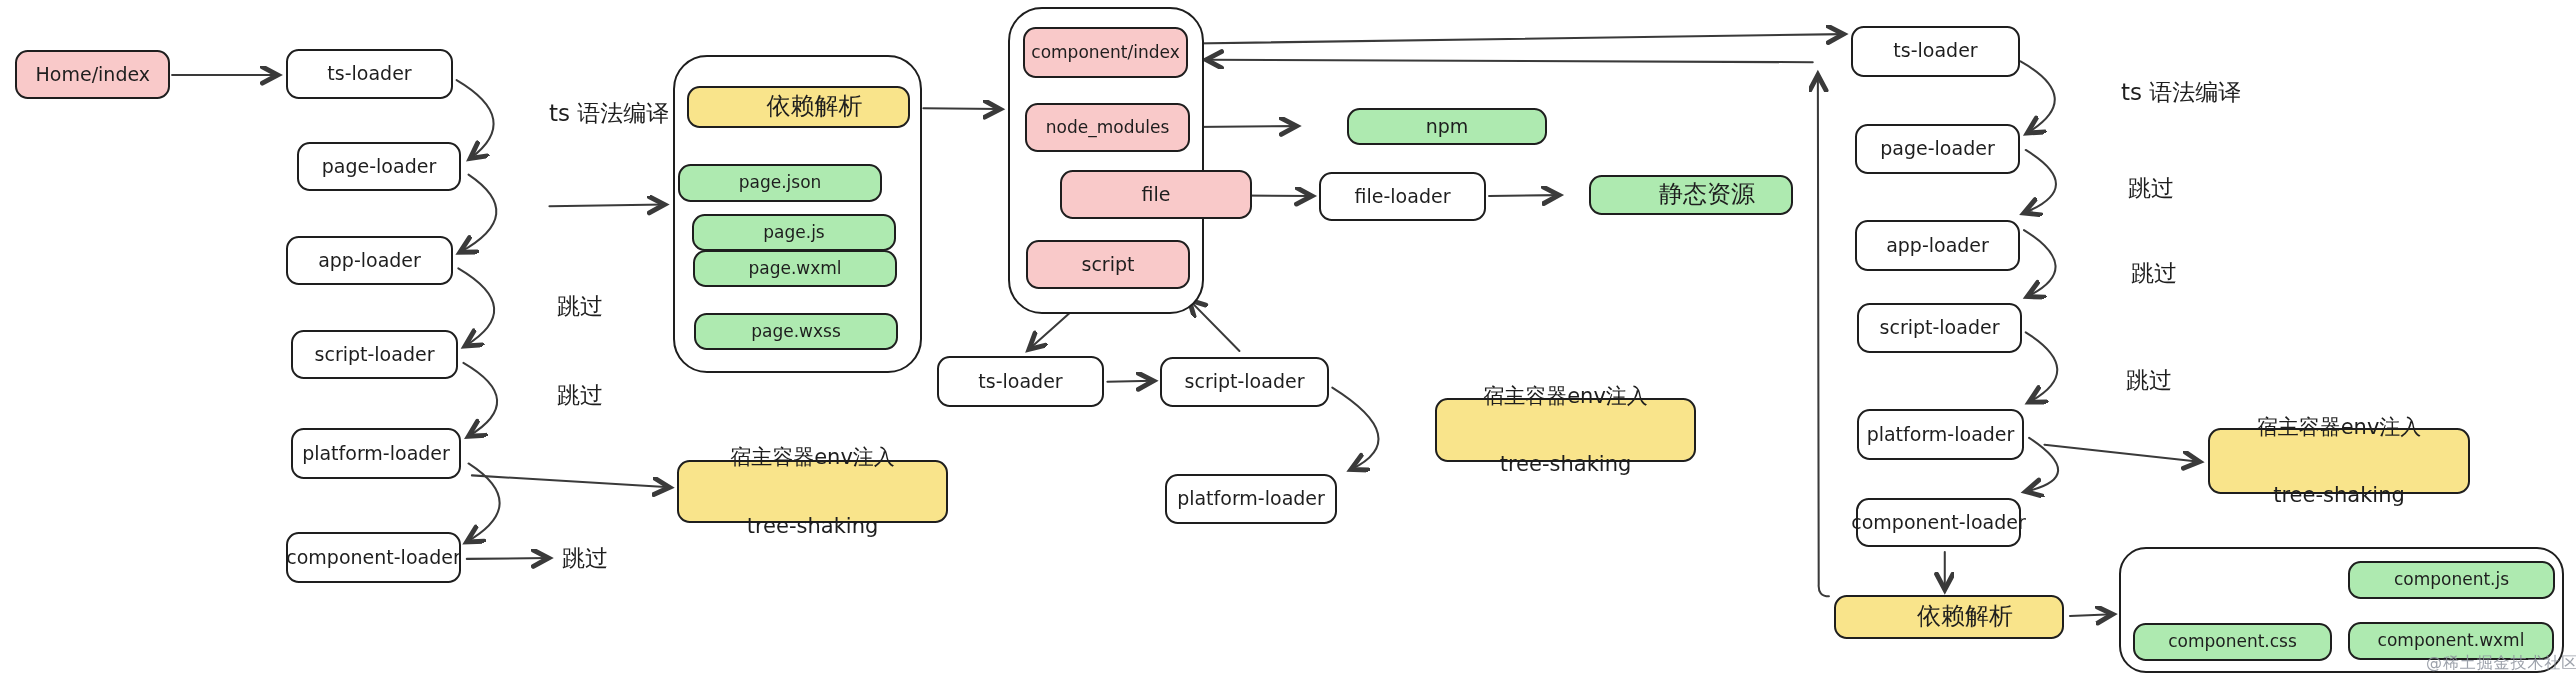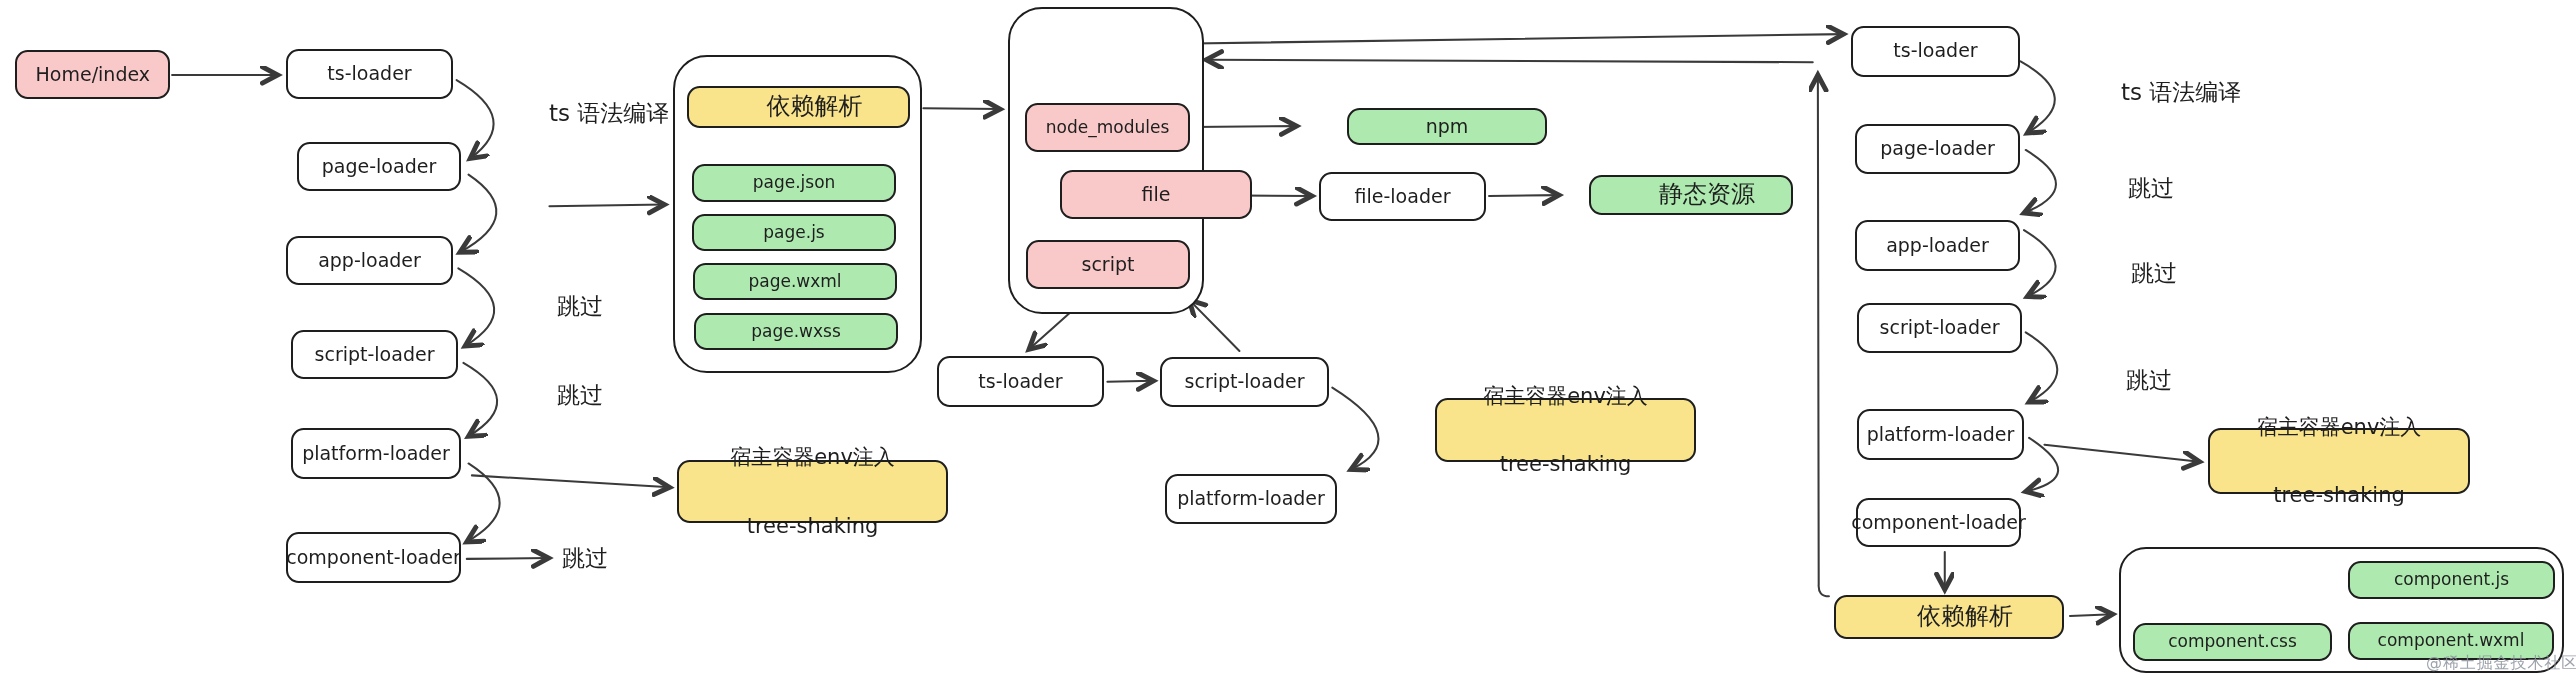--- a/index.html
+++ b/index.html
@@ -100,38 +100,41 @@
   <div class="ann" style="left:557px;top:291px;">跳过</div>
   <div class="ann" style="left:557px;top:380px;">跳过</div>
   <div class="ann" style="left:562px;top:543px;">跳过</div>
 
   <div class="ctr" style="left:673px;top:55px;width:249px;height:318px;"></div>
 
   <div class="n yellow fs28" style="left:687px;top:86px;width:223px;height:42px;z-index:2;">
       <span>依赖解析</span>
     </div>
 
-  <div class="n green fs20" style="left:692px;top:164px;width:204px;height:38px;z-index:2;">
+  <div class="n green fs20" style="left:678px;top:164px;width:204px;height:38px;z-index:2;">
       <span>page.json</span>
     </div>
 
   <div class="n green fs20" style="left:692px;top:214px;width:204px;height:37px;z-index:2;">
       <span>page.js</span>
     </div>
 
-  <div class="n green fs20" style="left:693px;top:263px;width:204px;height:37px;z-index:2;">
+  <div class="n green fs20" style="left:693px;top:250px;width:204px;height:37px;z-index:2;">
       <span>page.wxml</span>
     </div>
 
   <div class="n green fs20" style="left:694px;top:313px;width:204px;height:37px;z-index:2;">
       <span>page.wxss</span>
     </div>
 
   <div class="ctr" style="left:1008px;top:6.8px;width:196px;height:307px;"></div>
 
+  <div class="n pink fs20" style="left:1023px;top:27px;width:165px;height:51px;z-index:2;">
+      <span>component/index</span>
+    </div>
 
   <div class="n pink fs20" style="left:1025px;top:103px;width:165px;height:49px;z-index:2;">
       <span>node_modules</span>
     </div>
 
   <div class="n pink" style="left:1060px;top:170px;width:192px;height:49px;z-index:2;">
       <span>file</span>
     </div>
 
   <div class="n pink" style="left:1026px;top:240px;width:164px;height:49px;z-index:2;">

